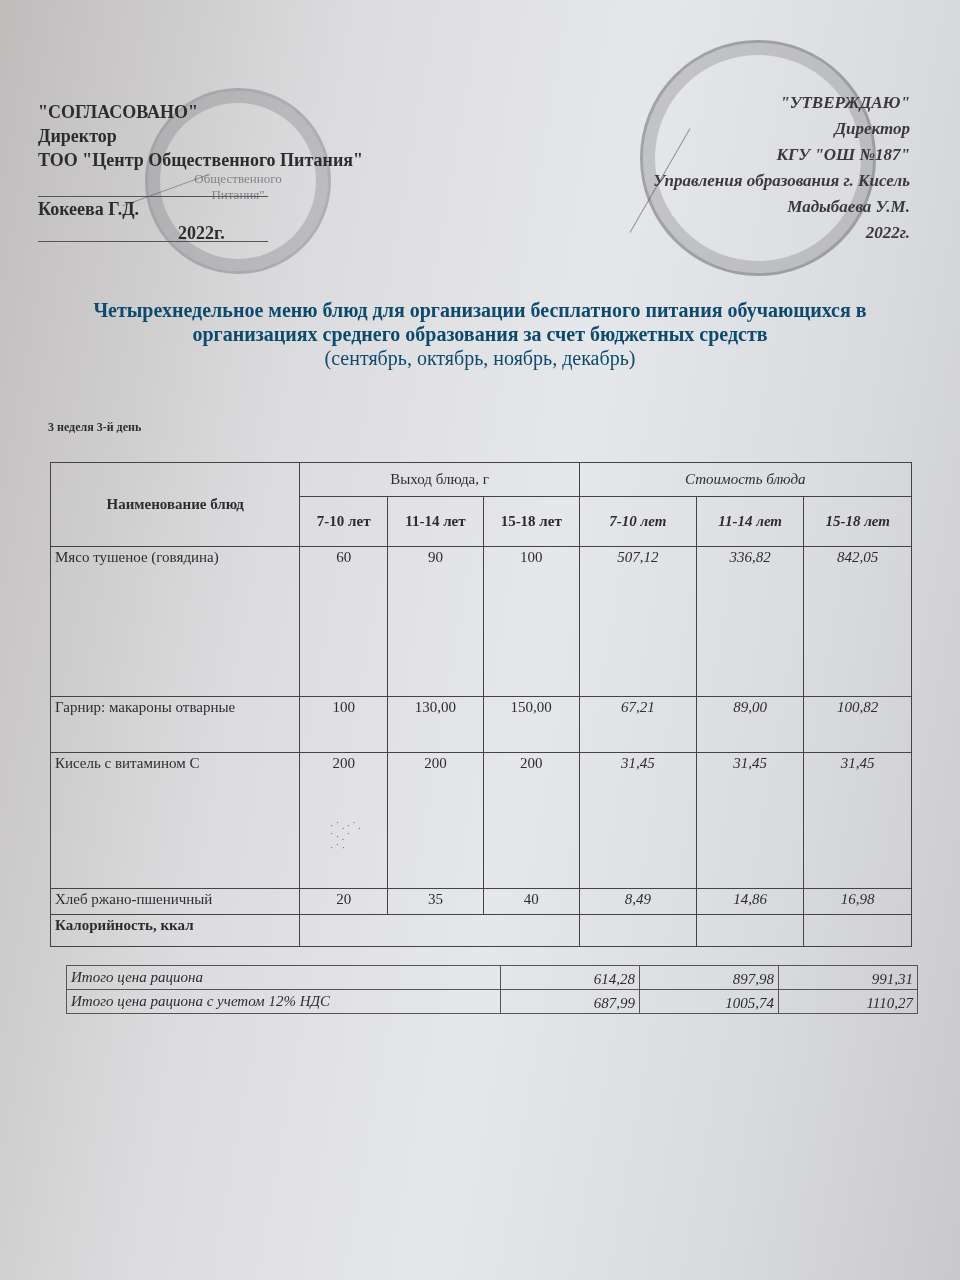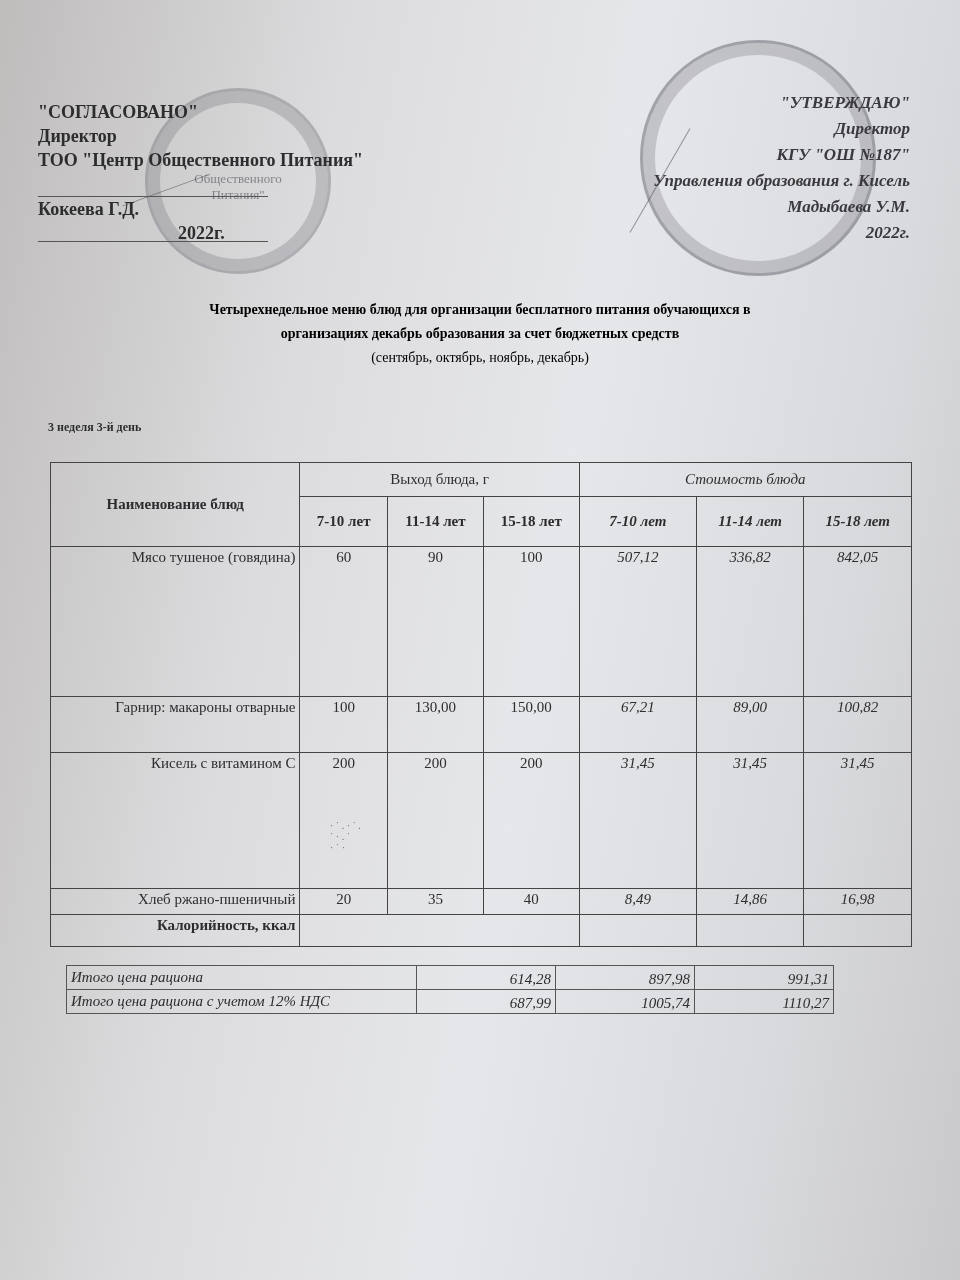--- a/index.html
+++ b/index.html
@@ -15,30 +15,30 @@
     position:absolute; border-radius:50%;
     border:3px solid rgba(90,90,100,0.35);
     box-shadow: inset 0 0 0 10px rgba(255,255,255,0), inset 0 0 0 12px rgba(90,90,100,0.25);
   }
   .stamp-left { left:145px; top:88px; width:180px; height:180px; }
   .stamp-right { left:640px; top:40px; width:230px; height:230px; border-color: rgba(80,80,90,0.45); }
   .stamp-text { position:absolute; font-size:13px; color:rgba(60,60,70,0.55); text-align:center; }
   .approve-left { position:absolute; left:38px; top:100px; font-size:18px; font-weight:bold; line-height:24px; }
   .approve-left .line { border-bottom:1.5px solid #555; width:230px; margin-top:6px; }
   .approve-right { position:absolute; right:50px; top:90px; font-size:17px; font-weight:bold; font-style:italic; line-height:26px; text-align:right; color:#3a3a3e; }
-  .title { position:absolute; left:40px; width:880px; top:298px; text-align:center; font-size:14px; font-weight:bold; line-height:24px; color:#000000; }
+  .title { position:absolute; left:40px; width:880px; top:298px; text-align:center; font-size:20px; font-weight:bold; line-height:24px; color:#0c4a6e; }
   .day { position:absolute; left:48px; top:420px; font-size:12px; font-weight:bold; }
   table.menu { position:absolute; left:50px; top:462px; width:862px; border-collapse:collapse; font-size:15px; }
   table.menu td, table.menu th { border:1.5px solid #444; padding:2px 4px; text-align:center; vertical-align:top; font-weight:normal; }
   table.menu th { font-weight:bold; vertical-align:middle; }
   table.menu th.italic { font-style:italic;margin-top:44px; }
-  table.menu td.name { text-align:right; }
+  table.menu td.name { text-align:left; }
   table.menu td.bold { font-weight:bold; }
   .cost { font-style:italic; }
-  table.totals { position:absolute; left:66px; top:965px; width:768px; border-collapse:collapse; font-size:15px; font-style:italic; }
+  table.totals { position:absolute; left:66px; top:965px; width:852px; border-collapse:collapse; font-size:15px; font-style:italic; }
   table.totals td { border:1.5px solid #555; padding:1px 4px; }
   table.totals td.num { text-align:right; vertical-align:bottom; width:100px;padding-left:34px; }
   .sig { position:absolute; border-bottom:1.5px solid rgba(60,60,70,0.5); transform:rotate(-20deg); }
   .dots { position:absolute; left:330px; top:820px; width:60px; height:70px; font-size:10px; color:#666; }
 </style>
 </head>
 <body>
 
 <div class="page">
 
@@ -63,21 +63,21 @@
     <div>"УТВЕРЖДАЮ"</div>
     <div>Директор</div>
     <div>КГУ "ОШ №187"</div>
     <div>Управления образования г. Кисель</div>
     <div>Мадыбаева У.М.</div>
     <div>2022г.</div>
   </div>
 
   <div class="title">
     <div>Четырехнедельное меню блюд для организации бесплатного питания обучающихся в</div>
-    <div>организациях декабрь образования за счет бюджетных средств</div>
+    <div>организациях среднего образования за счет бюджетных средств</div>
     <div style="font-weight:normal;">(сентябрь, октябрь, ноябрь, декабрь)</div>
   </div>
 
   <div class="day">3 неделя 3-й день</div>
 
   <table class="menu">
     <tbody>
         <tr style="height:34px;">
       <th rowspan="2" style="width:244px;">Наименование блюд</th>
       <th colspan="3" style="font-weight:normal;">Выход блюда, г</th>

